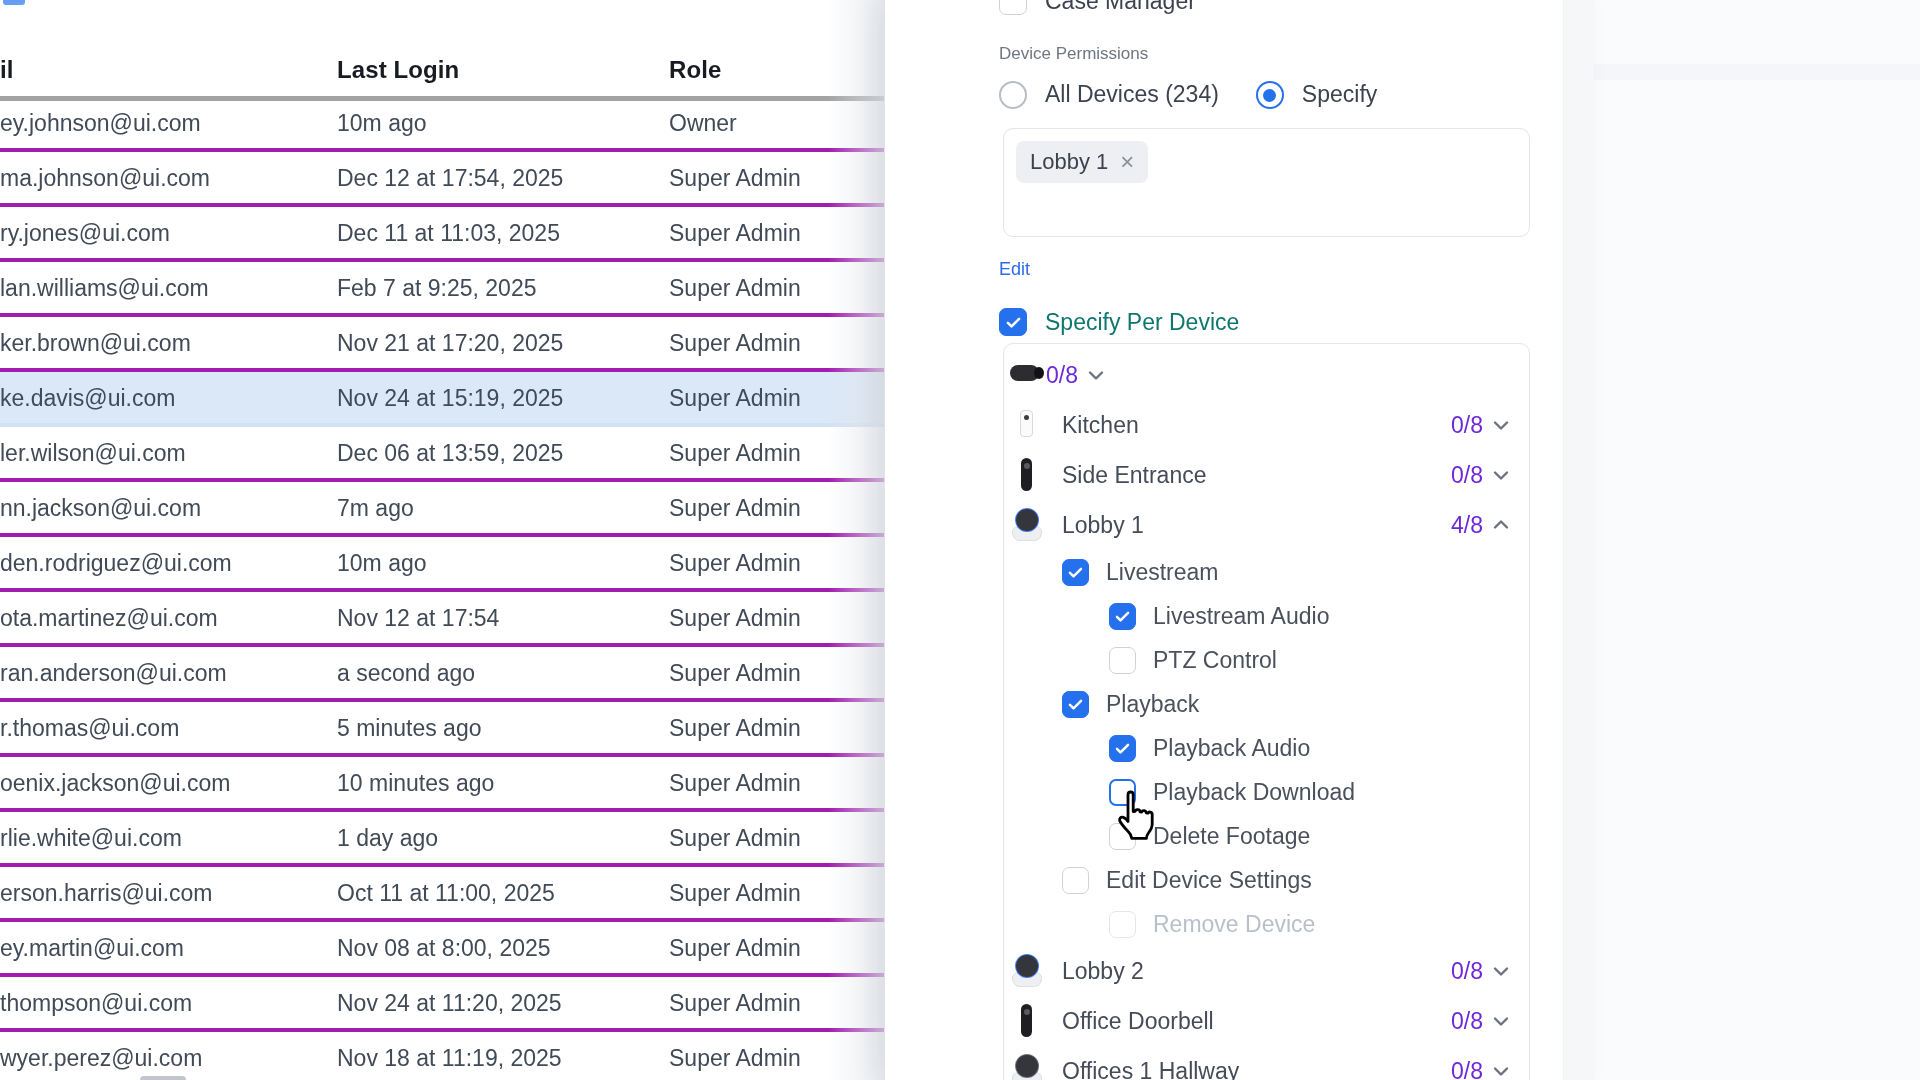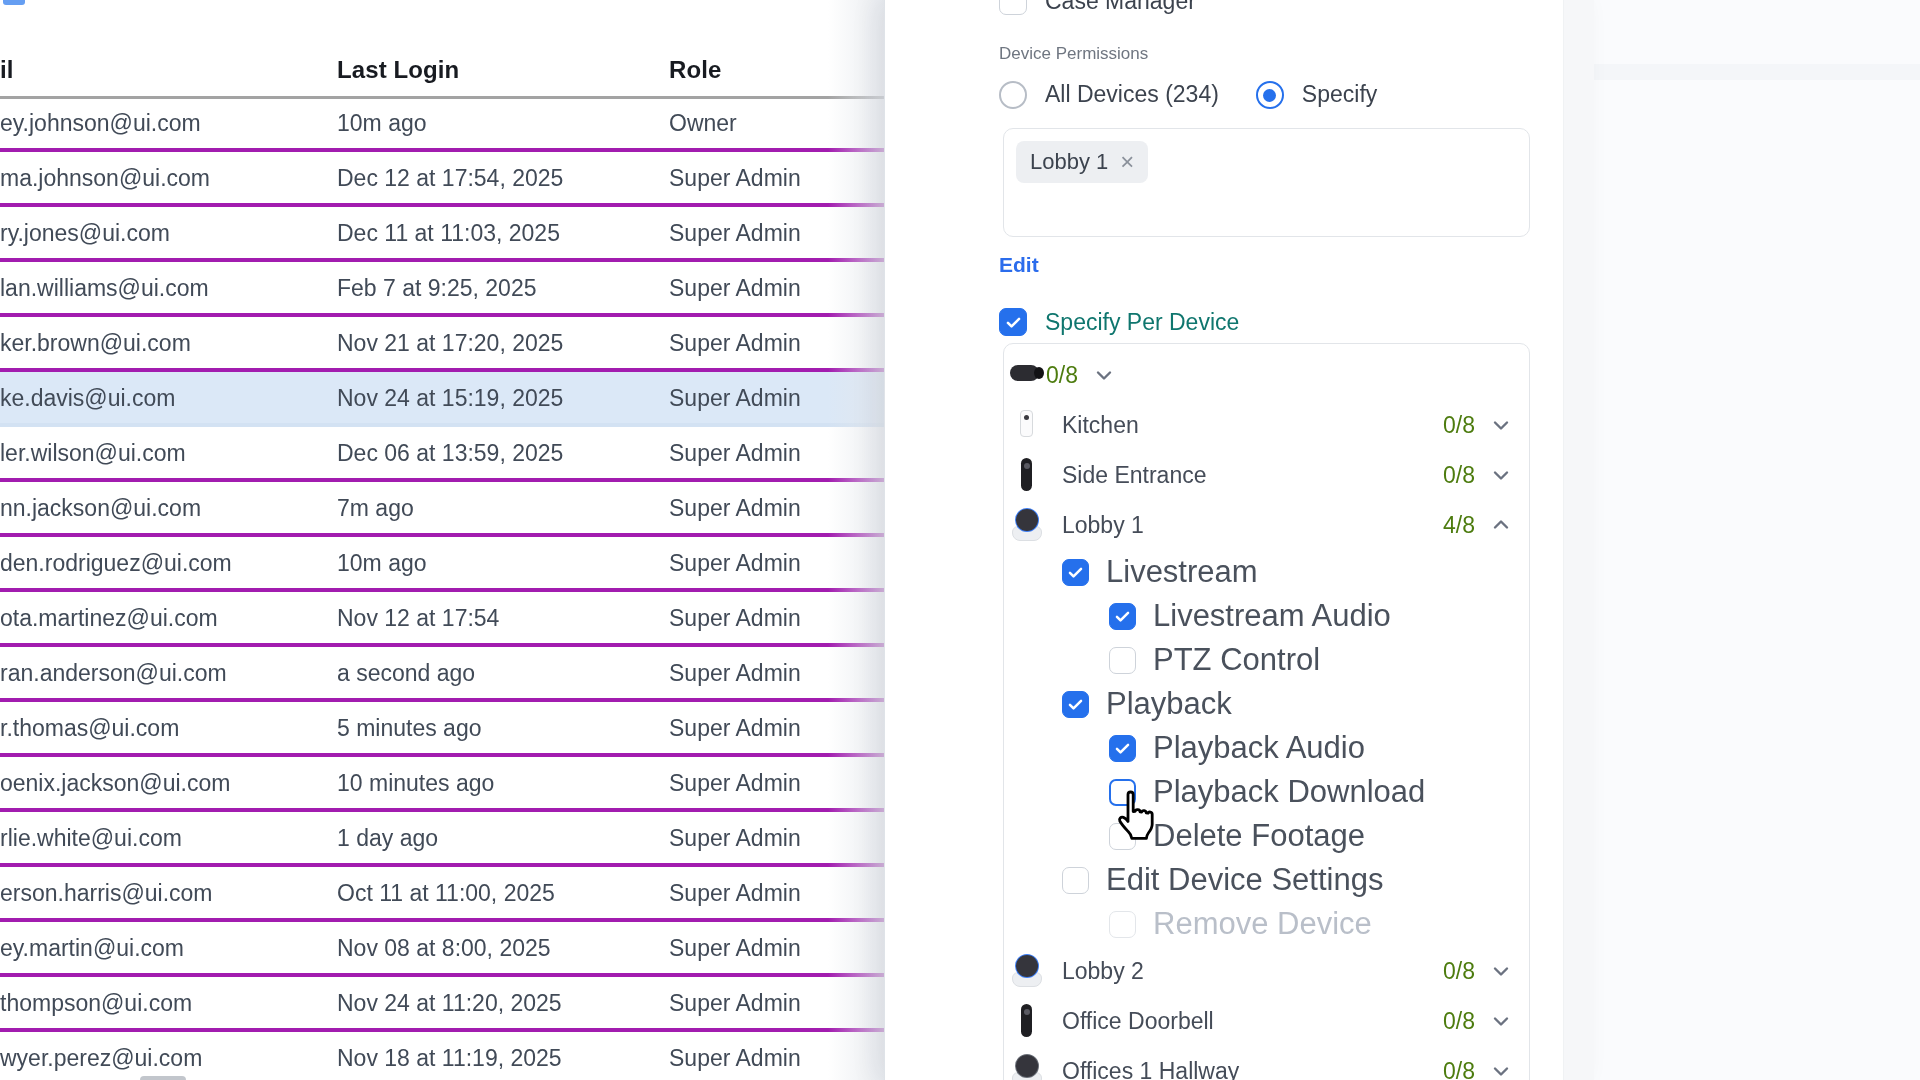--- a/index.html
+++ b/index.html
@@ -5,21 +5,21 @@
   html,body{margin:0;padding:0;}
   body{
     width:1920px;height:1080px;overflow:hidden;position:relative;
     background:#ffffff;
     font-family:"Liberation Sans","DejaVu Sans",sans-serif;
     -webkit-font-smoothing:antialiased;
   }
   
   .table-pane{position:absolute;left:0;top:0;width:884px;height:1080px;background:#fff;}
   .corner-artifact{position:absolute;left:3px;top:0;width:22px;height:5px;background:#4a8df0;border-radius:0 0 3px 3px;opacity:.85;}
-  .thead{position:absolute;left:0;top:0;width:884px;height:96px;border-bottom:3px solid #a3a3a3;text-align:center;}
+  .thead{position:absolute;left:0;top:0;width:884px;height:96px;border-bottom:5px solid #a3a3a3;text-align:center;}
   .thead .th{position:absolute;bottom:12px;font-size:24px;font-weight:700;color:#181b21;letter-spacing:.1px;}
   .th.c-email{left:0;}
   .th.c-login{left:337px;}
   .th.c-role{left:669px;}
   .tbody{position:absolute;left:0;top:97px;width:884px;}
   .trow{position:relative;width:904px;height:51px;border-bottom:4px solid #a21caf;}
   .trow.hl{background:#dbe8f7;border-bottom-color:#d3e2f3;}
   .trow .td{position:absolute;top:50%;transform:translateY(-50%);font-size:23px;color:#414a57;white-space:nowrap;}
   .td.c-email{left:0;}
   .td.c-login{left:337px;}
@@ -49,36 +49,36 @@
   .case-row{position:absolute;left:114px;top:-13px;display:flex;align-items:center;gap:18px;}
   .case-row .lbl{font-size:23px;color:#3c434e;}
   .radio-row{position:absolute;left:114px;top:81px;display:flex;align-items:flex-start;}
   .radio-row .lbl{font-size:23px;color:#3c434e;margin-left:18px;}
   .radio-row .lbl.first{margin-right:37px;}
   .tag-box{position:absolute;left:118px;top:128px;width:527px;height:109px;box-sizing:border-box;
     border:1px solid #e2e5e9;border-radius:10px;background:#fff;padding:12px;}
   .tag-pill{display:inline-flex;align-items:center;gap:12px;background:#edeff2;border-radius:8px;
     height:42px;padding:0 14px;font-size:22px;color:#3c434e;}
   .tag-pill .x{font-size:24px;color:#8b919b;line-height:1;}
-  .edit-link{position:absolute;left:114px;top:253px;font-size:21px;font-weight:700;color:#2b6cec;}
+  .edit-link{position:absolute;left:114px;top:259px;font-size:18px;font-weight:400;color:#2b6cec;}
   .spd-row{position:absolute;left:114px;top:308px;display:flex;align-items:center;gap:18px;}
   .spd-row .lbl{font-size:23px;color:#0f766e;}
   
   .device-box{position:absolute;left:118px;top:343px;width:527px;height:790px;box-sizing:border-box;
     border:1px solid #e2e5e9;border-radius:10px;background:#fff;padding:6px 0 0 0;overflow:hidden;}
   .dev-row{display:flex;align-items:center;height:50px;padding:0 16px 0 2px;}
   .dev-row .icon{width:38px;height:38px;position:relative;flex:0 0 auto;margin-left:2px;}
   .dev-row .name{font-size:23px;color:#454c58;margin-left:16px;flex:1 1 auto;white-space:nowrap;overflow:hidden;}
-  .dev-row .count{font-size:23px;color:#4d7c0f;margin-right:14px;}
+  .dev-row .count{font-size:23px;color:#6d28d9;margin-right:6px;}
   .dev-row .chev{width:24px;height:24px;color:#6b7280;display:flex;align-items:center;}
   .perm-row{display:flex;align-items:center;height:44px;}
   .perm-row.lvl1{padding-left:58px;}
   .perm-row.lvl2{padding-left:105px;}
   .perm-row .cb{width:27px;height:27px;}
-  .perm-row .lbl{font-size:31px;color:#4a515c;margin-left:17px;white-space:nowrap;}
+  .perm-row .lbl{font-size:23px;color:#4a515c;margin-left:17px;white-space:nowrap;}
   .perm-row .lbl.disabled{color:#b9bfc9;}
   
   .icon .shape{position:absolute;}
   .icon-bullet .body{left:2px;top:9px;width:29px;height:16px;border-radius:8px;background:#2c2c31;}
   .icon-bullet .lens{left:26px;top:11px;width:10px;height:12px;border-radius:50%;background:#121215;}
   .icon-cube .body{left:12px;top:4px;width:13px;height:27px;border-radius:4px;background:#fbfbfc;border:1px solid #d7dadd;box-sizing:border-box;}
   .icon-cube .lens{left:16px;top:9px;width:5px;height:5px;border-radius:50%;background:#3a3a40;}
   .icon-doorbell .body{left:13px;top:2px;width:11px;height:33px;border-radius:6px;background:#1f1f23;}
   .icon-doorbell .lens{left:15.5px;top:7px;width:6px;height:6px;border-radius:50%;background:#5a5a62;}
   .icon-dome .base{left:4px;top:20px;width:30px;height:15px;border-radius:6px 6px 8px 8px;background:#edeff2;border:1px solid #dcdfe3;box-sizing:border-box;}

